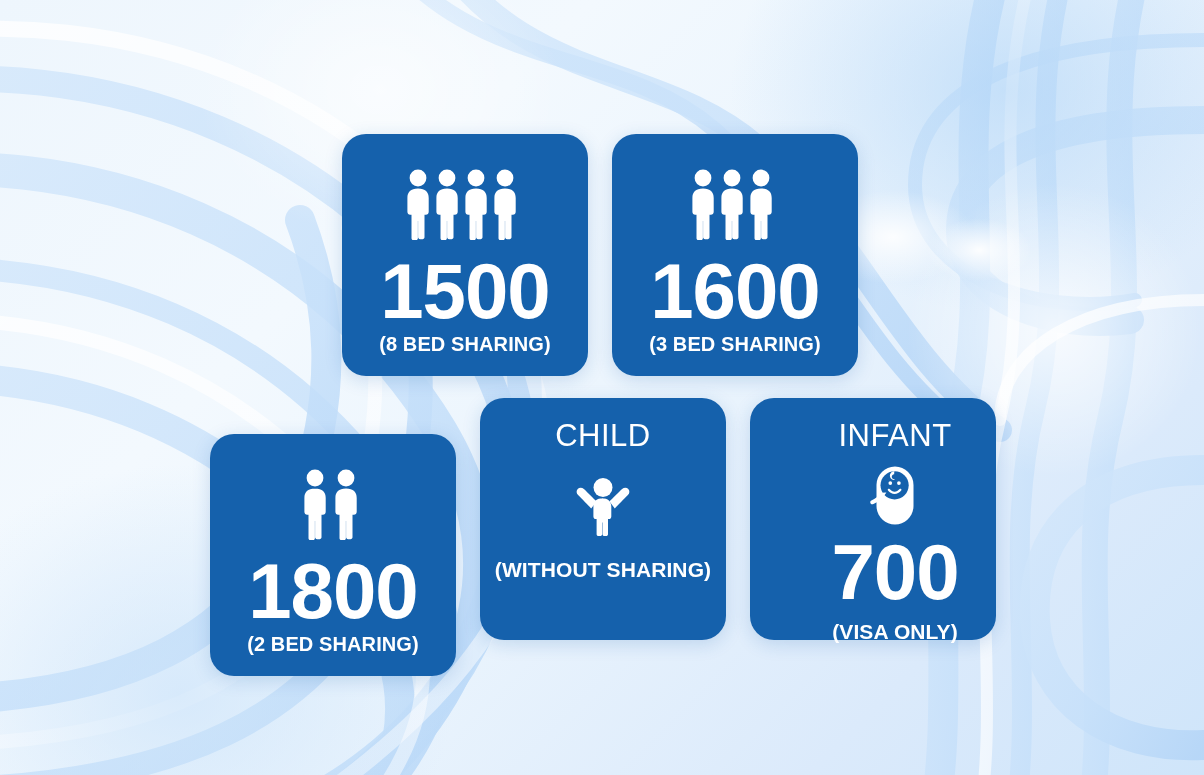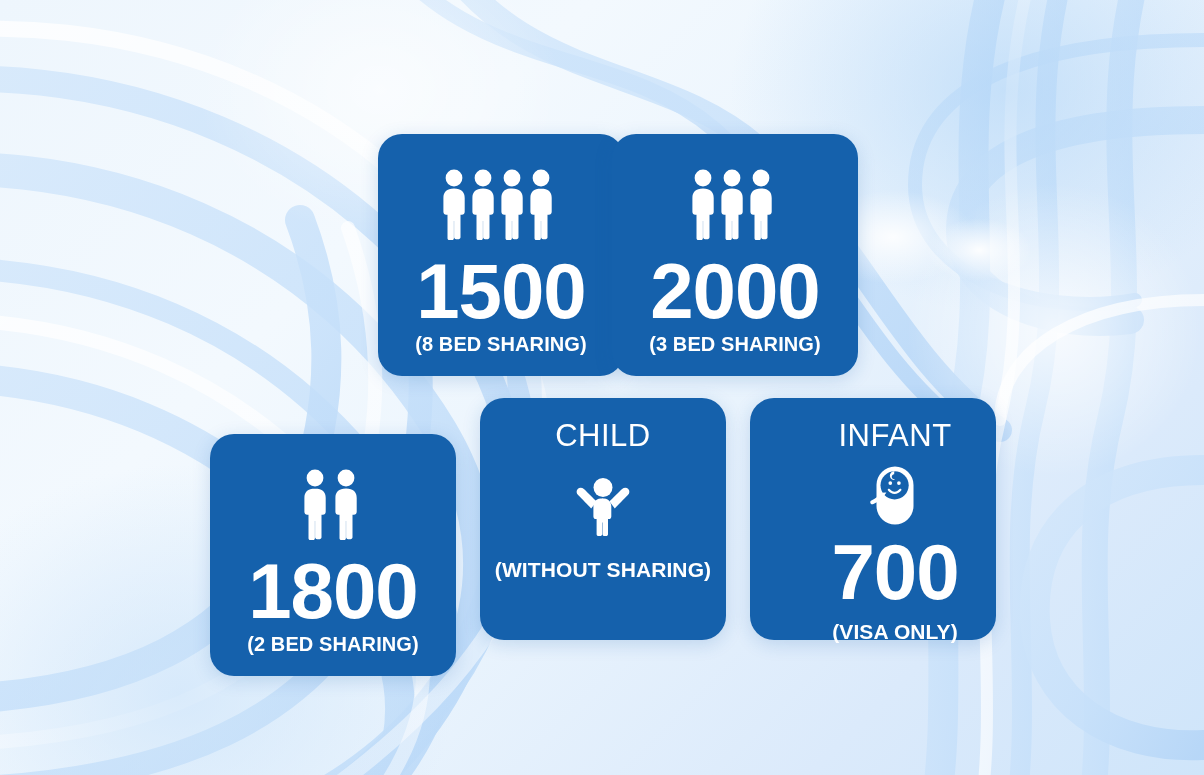--- a/index.html
+++ b/index.html
@@ -115,21 +115,21 @@
     font-size: 20px;
     font-weight: 700;
     letter-spacing: 0.1px;
     line-height: 1;
     text-align: center;
     margin: 0;
     white-space: nowrap;
   }
 
   
-  #card-4bed  { left: 342px; top: 134px; width: 246px; height: 242px; margin-left: 36px; }
+  #card-4bed  { left: 342px; top: 134px; width: 246px; height: 242px; }
   #card-3bed  { left: 612px; top: 134px; width: 246px; height: 242px; }
   #card-2bed  { left: 210px; top: 398px; width: 246px; height: 242px; margin-top: 36px; }
   #card-child { left: 480px; top: 398px; width: 246px; height: 242px; gap: 8px; }
   #card-infant{ left: 750px; top: 398px; width: 246px; height: 242px; padding-left: 44px; }
 
   
   #card-4bed .icon-wrap  { margin-top: 34px; height: 72px; }
   #card-3bed .icon-wrap  { margin-top: 34px; height: 72px; }
   #card-2bed .icon-wrap  { margin-top: 34px; height: 72px; }
 
@@ -247,21 +247,21 @@
           <circle cx="13" cy="10" r="8.4"></circle>
           <path d="M13 20.5c-7.4 0-10.6 3.6-10.6 9.4v13.9c0 1.9 1.2 3 2.8 3h1.3v23.5c0 1.1.9 1.9 2 1.9h2.5c1.1 0 1.9-.8 1.9-1.9V52.9h.2v16.4c0 1.1.9 1.9 2 1.9h2.5c1.1 0 1.9-.8 1.9-1.9V46.8h1.4c1.6 0 2.8-1.1 2.8-3V29.9c0-5.8-3.3-9.4-10.7-9.4z"></path>
         </g>
         <g transform="translate(58,0)">
           <circle cx="13" cy="10" r="8.4"></circle>
           <path d="M13 20.5c-7.4 0-10.6 3.6-10.6 9.4v13.9c0 1.9 1.2 3 2.8 3h1.3v23.5c0 1.1.9 1.9 2 1.9h2.5c1.1 0 1.9-.8 1.9-1.9V52.9h.2v16.4c0 1.1.9 1.9 2 1.9h2.5c1.1 0 1.9-.8 1.9-1.9V46.8h1.4c1.6 0 2.8-1.1 2.8-3V29.9c0-5.8-3.3-9.4-10.7-9.4z"></path>
         </g>
       </svg>
     </div>
 
-    <div class="amount">2000</div>
+    <div class="amount">1600</div>
     <div class="note">(3 BED SHARING)</div>
   </div>
 
   <div class="card" id="card-2bed" style="--card-blue: #1561ac;">
 
     <div class="icon-wrap">
       <svg class="person-svg" width="62" height="72" viewBox="0 0 62 72" fill="#ffffff">
         <g>
           <circle cx="13" cy="10" r="8.4"></circle>
           <path d="M13 20.5c-7.4 0-10.6 3.6-10.6 9.4v13.9c0 1.9 1.2 3 2.8 3h1.3v23.5c0 1.1.9 1.9 2 1.9h2.5c1.1 0 1.9-.8 1.9-1.9V52.9h.2v16.4c0 1.1.9 1.9 2 1.9h2.5c1.1 0 1.9-.8 1.9-1.9V46.8h1.4c1.6 0 2.8-1.1 2.8-3V29.9c0-5.8-3.3-9.4-10.7-9.4z"></path>

